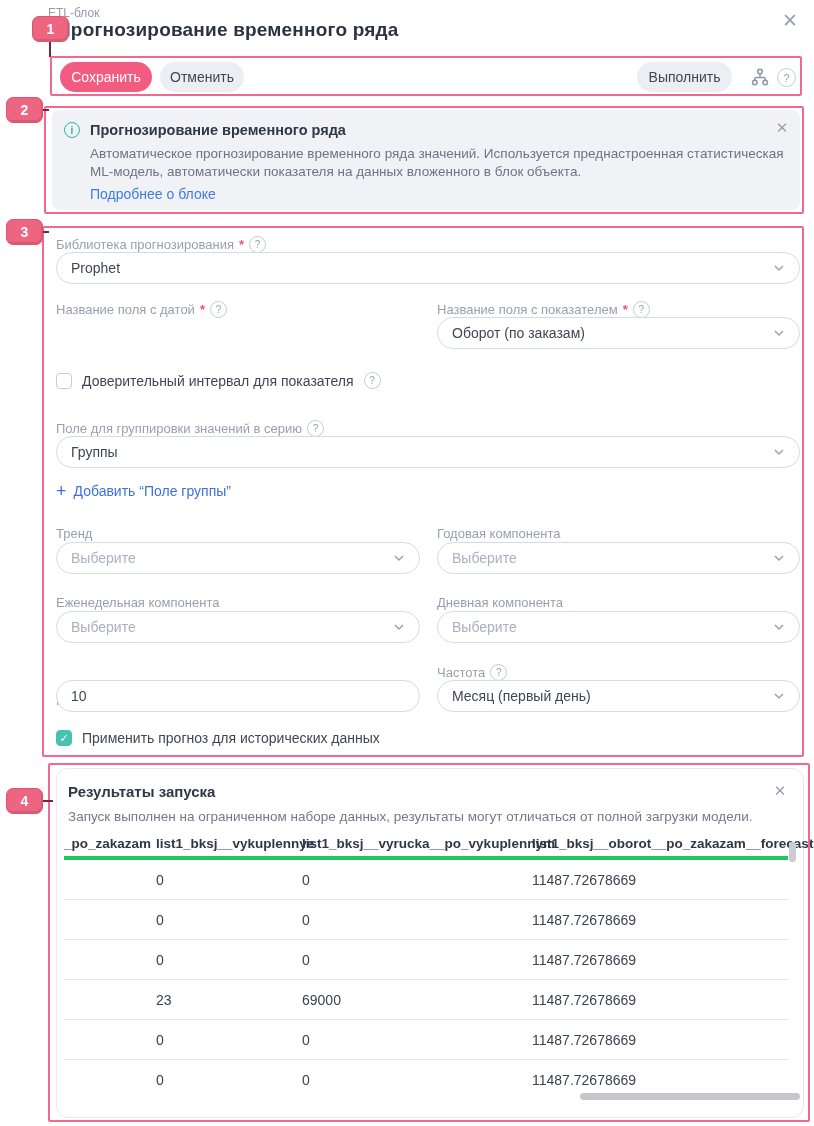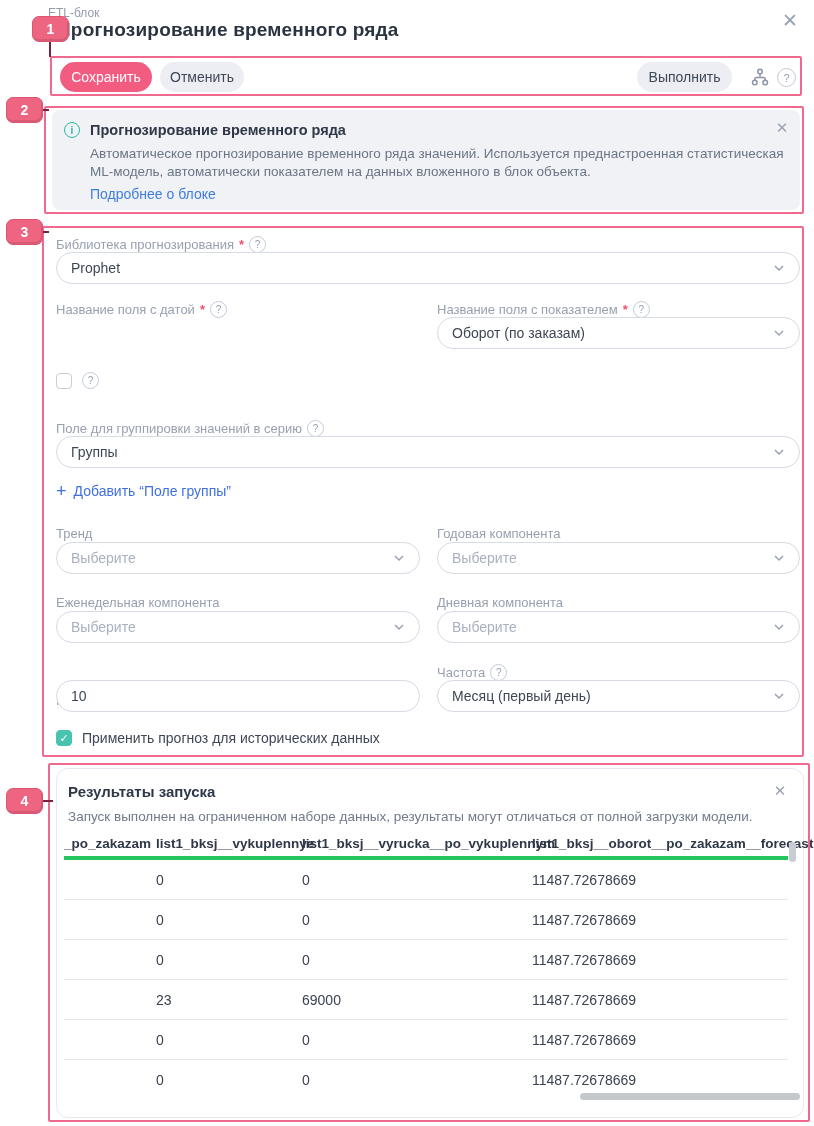--- a/index.html
+++ b/index.html
@@ -105,21 +105,21 @@
         <circle cx="4.8" cy="15.5" r="2.3"></circle>
         <circle cx="15.2" cy="15.5" r="2.3"></circle>
       <path d="M10 6.8 V9.5 M4.8 13.2 V12 a1.4 1.4 0 0 1 1.4 -1.4 h7.6 a1.4 1.4 0 0 1 1.4 1.4 V13.2"></path>
     </svg>
   </div>
   <div class="abs help-circle" id="toolbar-help">?</div>
 
   <div class="abs" id="callout"></div>
   <div class="abs info-icon">i</div>
   <div class="abs callout-title">Прогнозирование временного ряда</div>
-  <div class="abs callout-body">Автоматическое прогнозирование временного ряда значений. Используется преднастроенная статистическая ML-модель, автоматически показателем на данных вложенного в блок объекта.</div>
+  <div class="abs callout-body">Автоматическое прогнозирование временного ряда значений. Используется преднастроенная статистическая ML-модель, автоматически показателя на данных вложенного в блок объекта.</div>
   <div class="abs callout-link">Подробнее о блоке</div>
   <div class="abs callout-close">✕</div>
 
   <div class="abs f-label" style="left:56px; top:236px;">
     <span>Библиотека прогнозирования</span>
     <span class="req">*</span>
     <span class="help-circle">?</span>
   </div>
   <div class="abs select" style="left:56px; top:252px; width:744px;">
     <span class="val">Prophet</span>
@@ -140,20 +140,21 @@
   </div>
   <div class="abs select" style="left:437px; top:317px; width:363px;">
     <span class="val">Оборот (по заказам)</span>
     <svg class="chev" viewBox="0 0 12 12" fill="none" stroke="#9aa1b2" stroke-width="1.5">
         <path d="M2 4 L6 8 L10 4"></path>
       </svg>
   </div>
 
   <div class="abs" style="left:56px; top:372px; display:flex; align-items:center; gap:10px;">
     <span class="cbox"></span>
+    <span class="cb-label">Доверительный интервал для показателя</span>
     <span class="help-circle">?</span>
   </div>
 
   <div class="abs f-label" style="left:56px; top:420px;">
     <span>Поле для группировки значений в серию</span>
     <span class="help-circle">?</span>
   </div>
   <div class="abs select" style="left:56px; top:436px; width:744px;">
     <span class="val">Группы</span>
     <svg class="chev" viewBox="0 0 12 12" fill="none" stroke="#9aa1b2" stroke-width="1.5">

